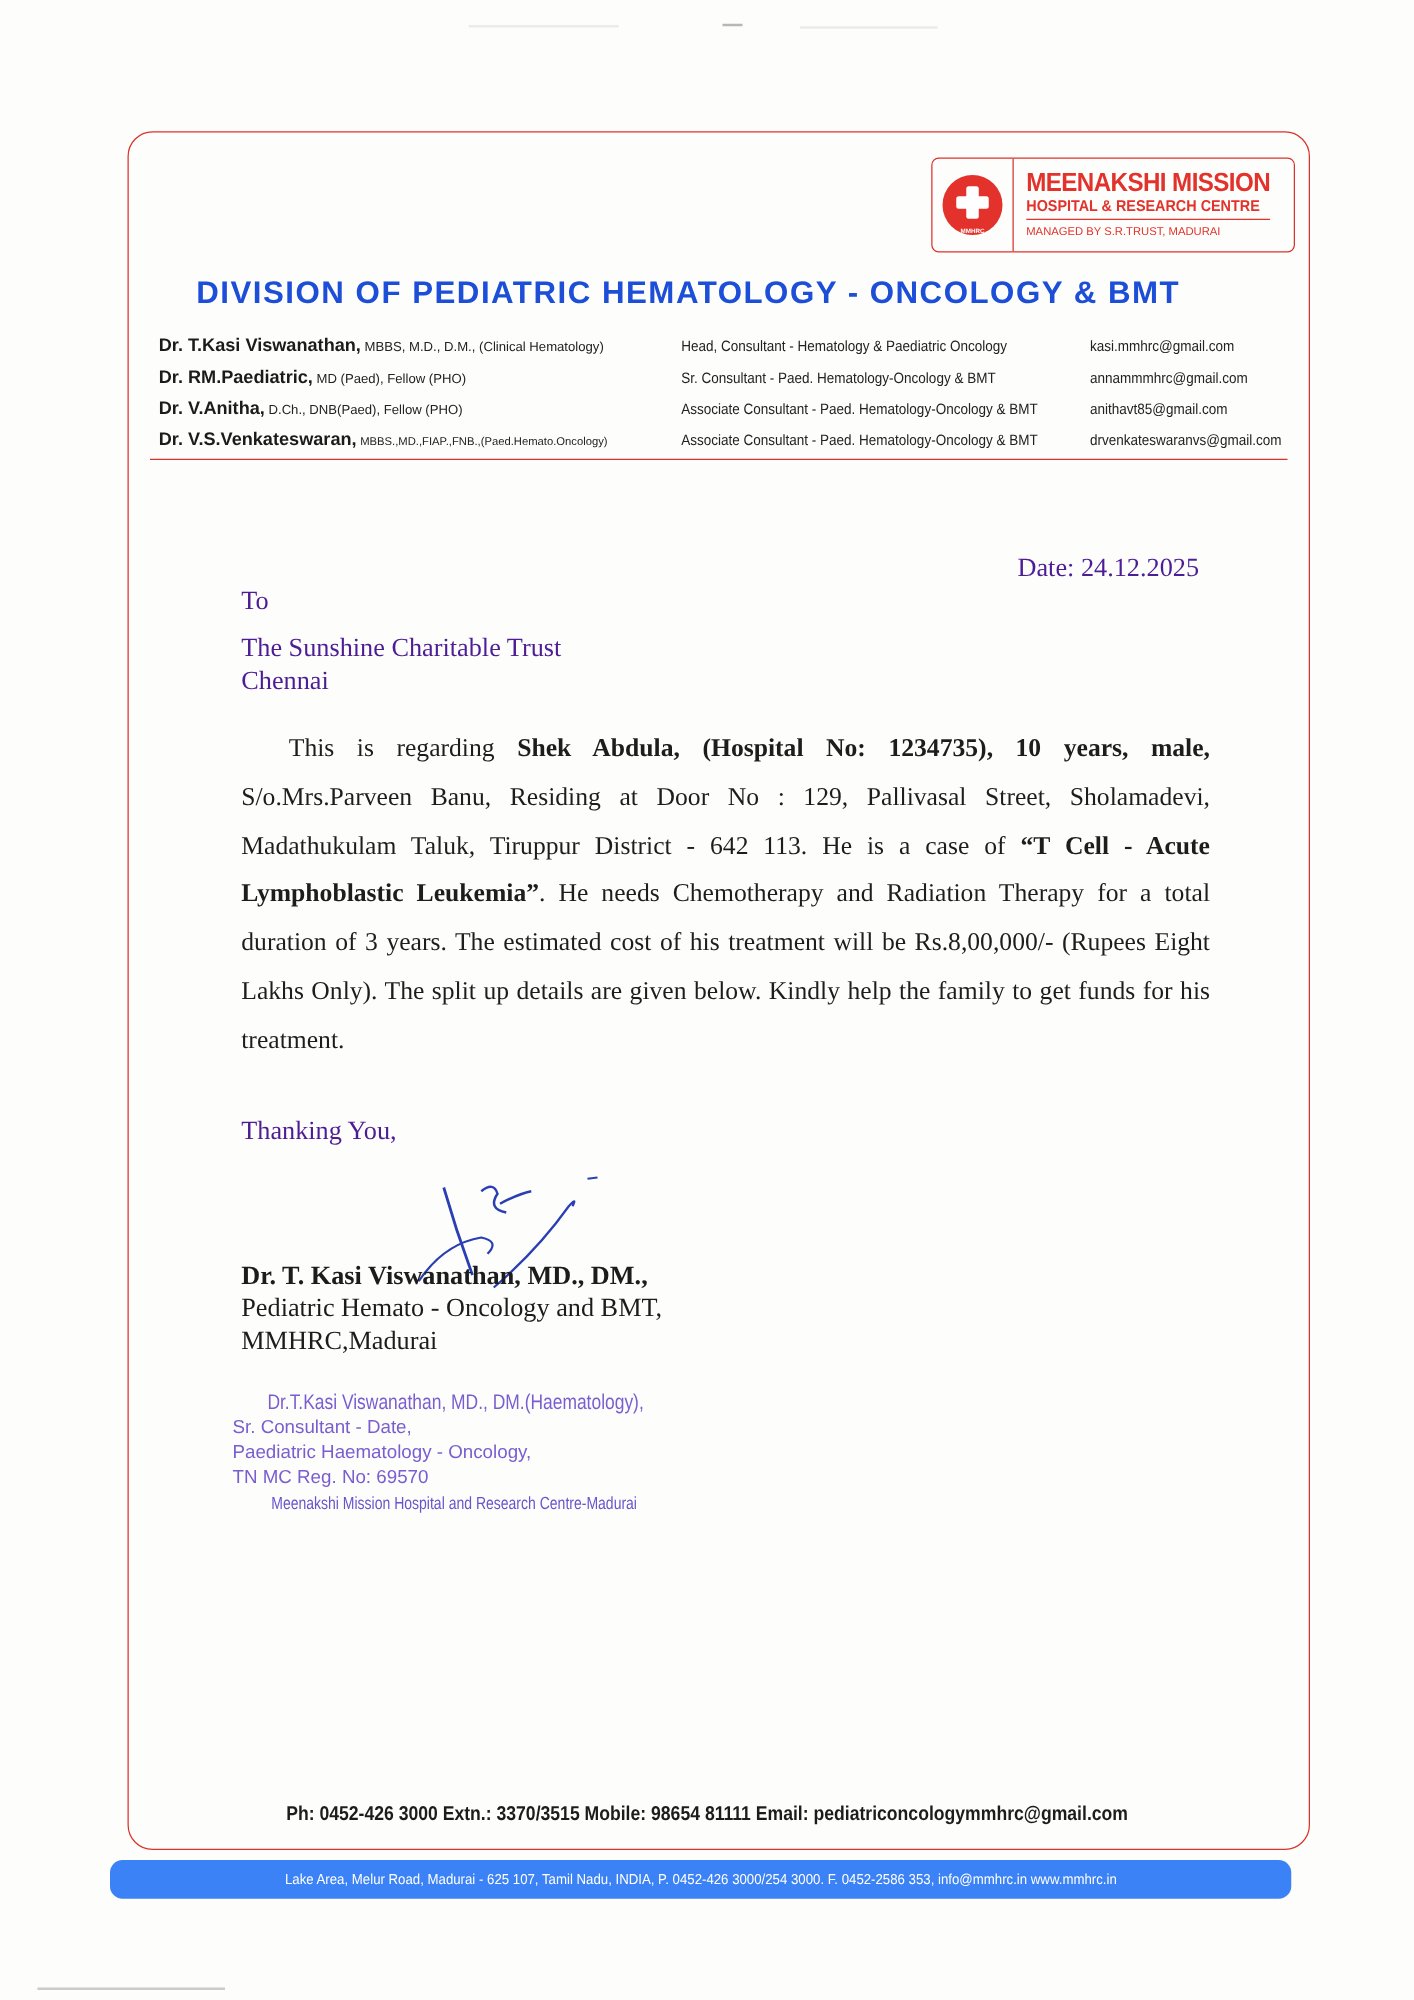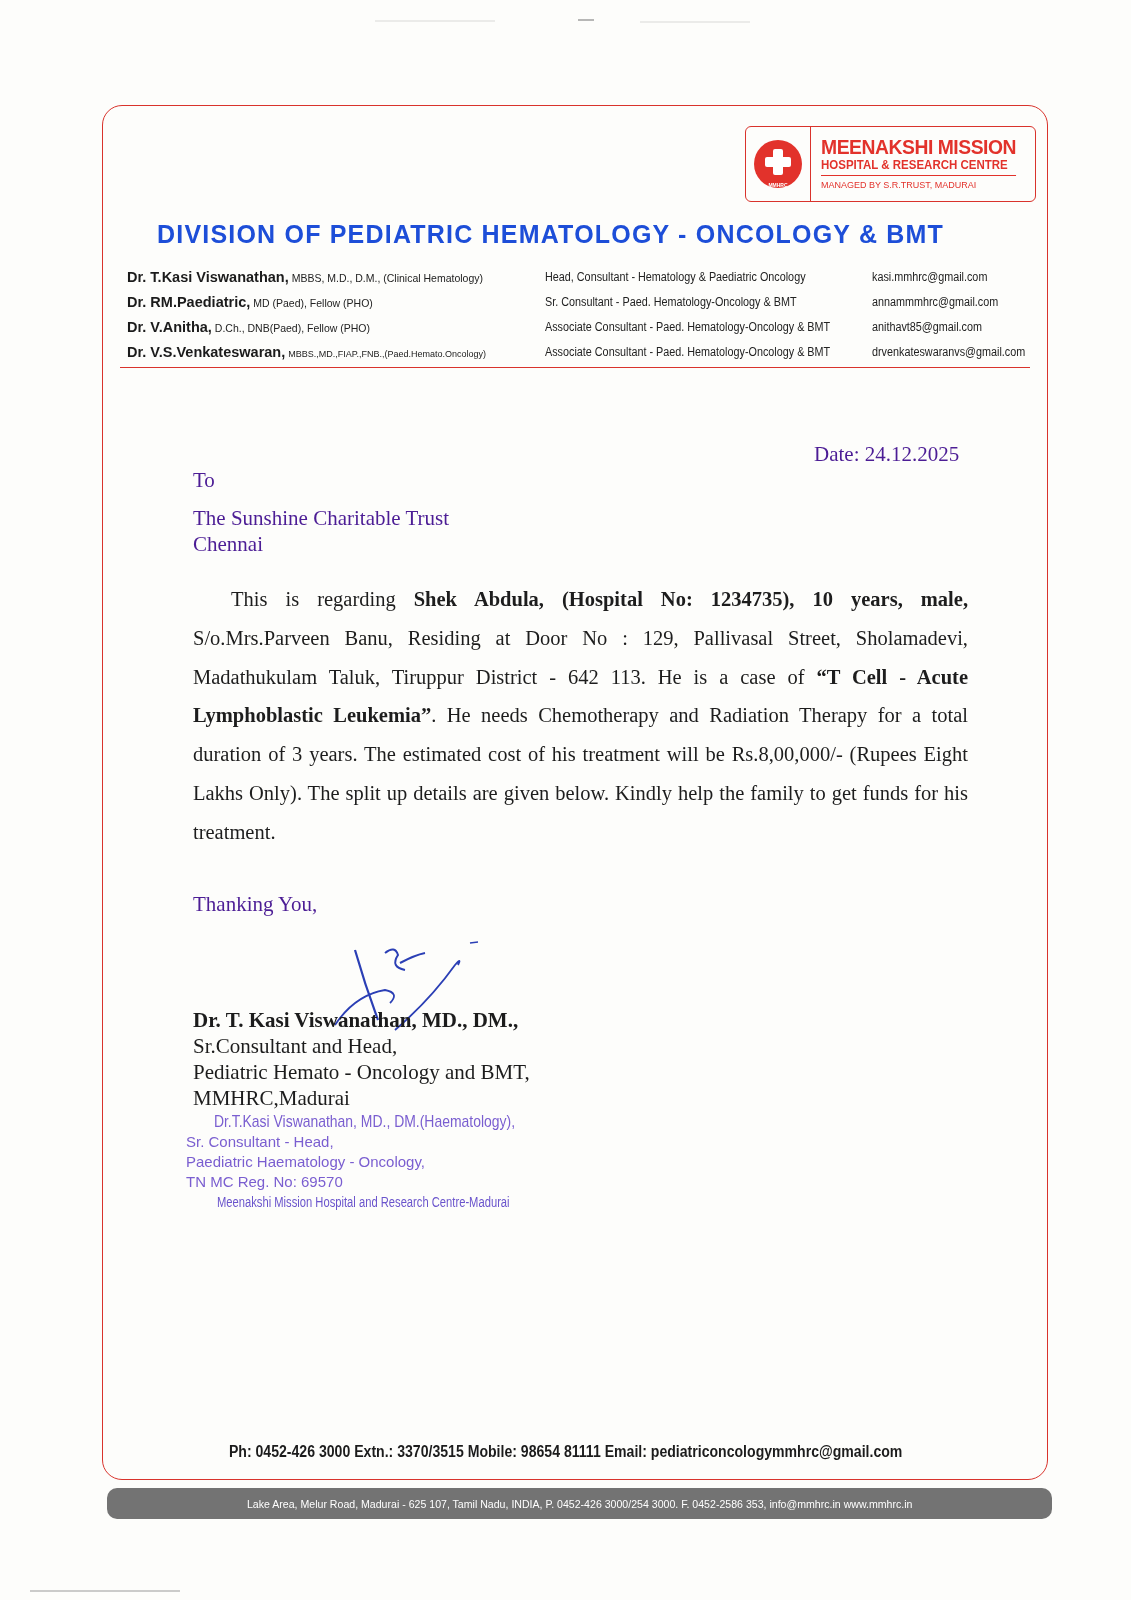--- a/index.html
+++ b/index.html
@@ -78,22 +78,22 @@
   .stamp .s2 { font-size: 15px; }
   .stamp .s4 { font-size: 15px; }
   .stamp .s5 { font-size: 14px; transform: scaleX(0.8); white-space: nowrap; color: #6a54cc; }
 
   .contact-line {
     position: absolute; left: 0; width: 1131px; top: 1443px; text-align: center;
     font-family: "Liberation Sans", sans-serif; font-weight: bold; font-size: 16px; color: #1c1c1c;
   }
   .contact-line span { display: inline-block; transform: scaleX(0.88); }
   .footer-band {
-    position: absolute; left: 107px; top: 1488px; width: 945px; height: 31px;
-    background: #737373; border-radius: 10px; color: #fff;
+    position: absolute; left: 88px; top: 1488px; width: 945px; height: 31px;
+    background: #3b82f6; border-radius: 10px; color: #fff;
     font-family: "Liberation Sans", sans-serif; font-size: 11.5px;
     display: flex; align-items: center; justify-content: center; white-space: nowrap;
   }
   .footer-band span { display: inline-block; transform: scaleX(0.92); }
   .scan-mark { position: absolute; background: #888; opacity: 0.35; height: 2px; }
   .bottom-edge { position: absolute; left: 30px; top: 1590px; width: 150px; height: 2px; background: #aaa; opacity: 0.6; }
 </style>
 </head>
 <body>
 
@@ -155,28 +155,27 @@
 <svg class="signature" viewBox="0 0 170 110">
   <path d="M25 25 Q35 60 48 95" stroke="#2b3fb5" stroke-width="2.2" fill="none"></path>
   <path d="M5 100 Q25 70 55 65 Q70 68 60 78" stroke="#2b3fb5" stroke-width="1.8" fill="none"></path>
   <path d="M55 28 Q65 20 68 30 Q60 42 75 45 M70 38 Q85 30 95 28" stroke="#2b3fb5" stroke-width="2" fill="none"></path>
   <path d="M128 40 Q132 32 125 40 Q100 75 65 105" stroke="#2b3fb5" stroke-width="1.8" fill="none"></path>
   <path d="M140 18 L148 17" stroke="#2b3fb5" stroke-width="1.5" fill="none"></path>
 </svg>
 
 <div class="sig-block">
   <div class="sig-name">Dr. T. Kasi Viswanathan, MD., DM.,</div>
-  <div>Sr.Consultant and Head,</div>
   <div>Pediatric Hemato - Oncology and BMT,</div>
   <div>MMHRC,Madurai</div>
 </div>
 
 <div class="stamp">
   <div class="s1">Dr.T.Kasi Viswanathan, MD., DM.(Haematology),</div>
-  <div class="s2">Sr. Consultant - Head,</div>
+  <div class="s2">Sr. Consultant - Date,</div>
   <div class="s2">Paediatric Haematology - Oncology,</div>
   <div class="s4">TN MC Reg. No: 69570</div>
   <div class="s5">Meenakshi Mission Hospital and Research Centre-Madurai</div>
 </div>
 
 <div class="contact-line"><span>Ph: 0452-426 3000  Extn.: 3370/3515   Mobile: 98654 81111   Email: pediatriconcologymmhrc@gmail.com</span></div>
 
 <div class="footer-band">
     <span>Lake Area, Melur Road, Madurai - 625 107, Tamil Nadu, INDIA, P. 0452-426 3000/254 3000. F. 0452-2586 353, info@mmhrc.in  www.mmhrc.in</span>
   </div>

